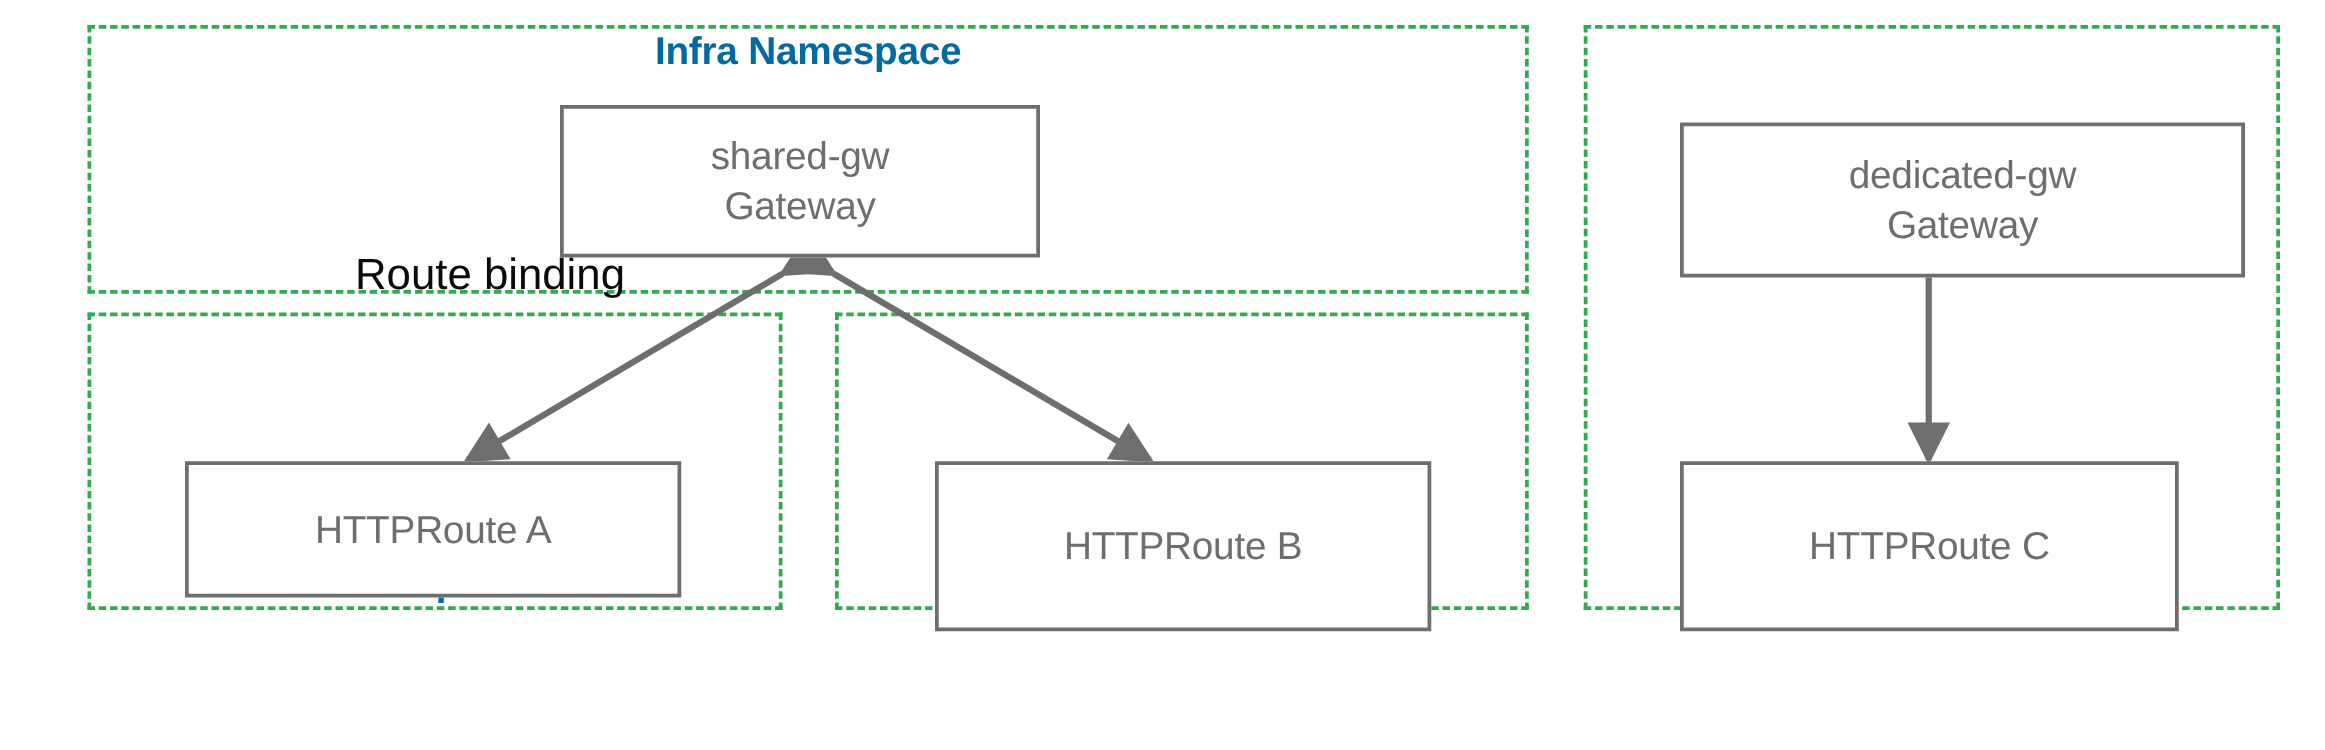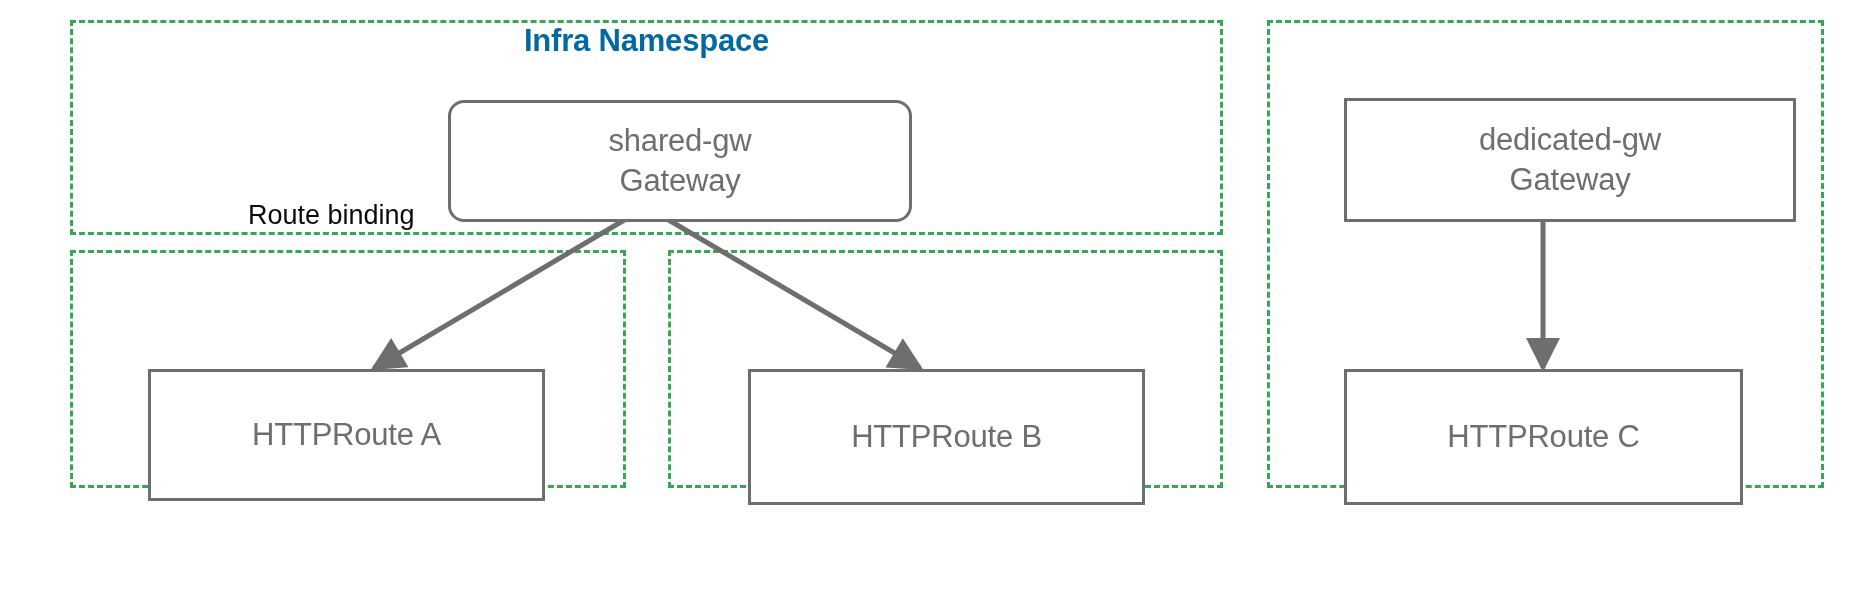--- a/index.html
+++ b/index.html
@@ -49,23 +49,24 @@
     text-align: center;
     letter-spacing: -0.2px;
   }
   .node-line {
     display: block;
     white-space: nowrap;
   }
   .edge-label {
     position: absolute;
     color: #0b0b0b;
-    font-size: 27px;
+    font-size: 35px;
     white-space: nowrap;
     line-height: 1;
+    margin-left: 36px;
   }
   svg.arrows {
     position: absolute;
     left: 0;
     top: 0;
     width: 1860px;
     height: 600px;
     pointer-events: none;
   }
 </style>
@@ -99,31 +100,31 @@
       <line x1="667" y1="219" x2="920" y2="368" stroke="#6e6e6e" stroke-width="5" marker-start="url(#ah)" marker-end="url(#ah)"></line>
     </g>
 
     <g>
       <line x1="1543" y1="221" x2="1543" y2="368" stroke="#6e6e6e" stroke-width="5" marker-start="url(#ah)" marker-end="url(#ah)"></line>
     </g>
   </svg>
 
   <div class="edge-label" style="left:248px; top:202px;">Route binding</div>
 
-  <div class="node-box" style="left:448px; top:100px; width:464px; height:122px;border-radius:16px;">
+  <div class="node-box" style="left:448px; top:84px; width:384px; height:122px;">
     <span class="node-line">shared-gw</span>
     <span class="node-line">Gateway</span>
   </div>
 
   <div class="node-box" style="left:1344px; top:98px; width:452px; height:124px;">
     <span class="node-line">dedicated-gw</span>
     <span class="node-line">Gateway</span>
   </div>
 
-  <div class="node-box" style="left:148px; top:369px; width:397px; height:132px;">
+  <div class="node-box" style="left:148px; top:369px; width:397px; height:109px;">
     <span class="node-line">HTTPRoute A</span>
   </div>
 
   <div class="node-box" style="left:1344px; top:369px; width:399px; height:136px;">
     <span class="node-line">HTTPRoute C</span>
   </div>
 
   <div class="node-box" style="left:748px; top:369px; width:397px; height:136px;">
     <span class="node-line">HTTPRoute B</span>
   </div>

